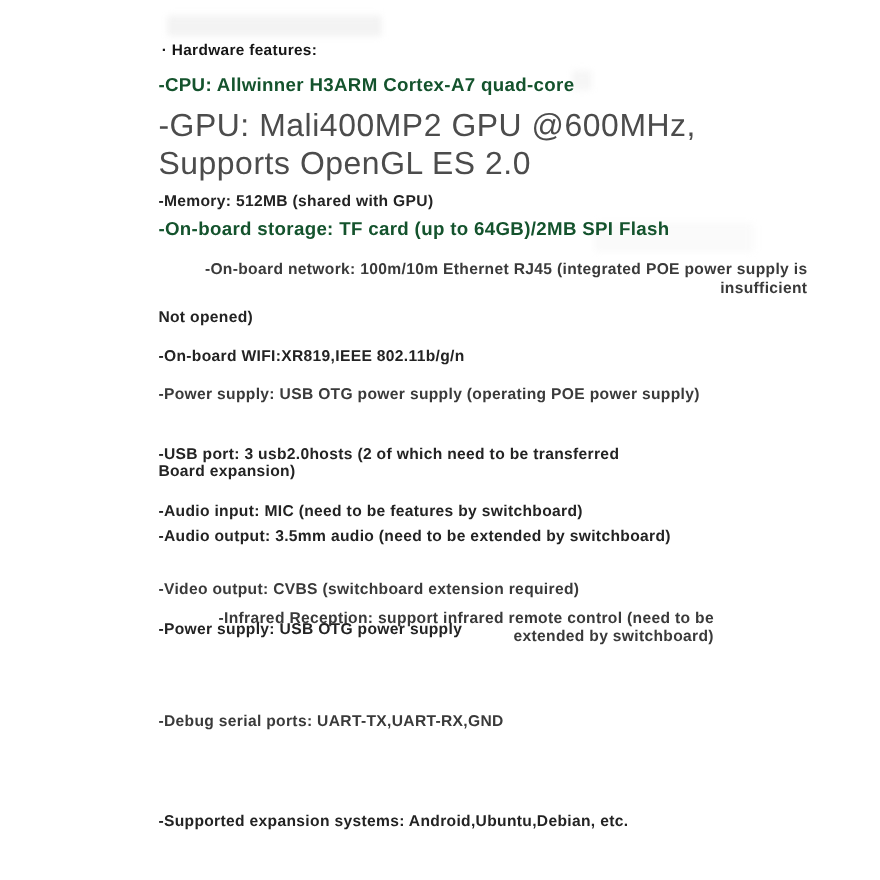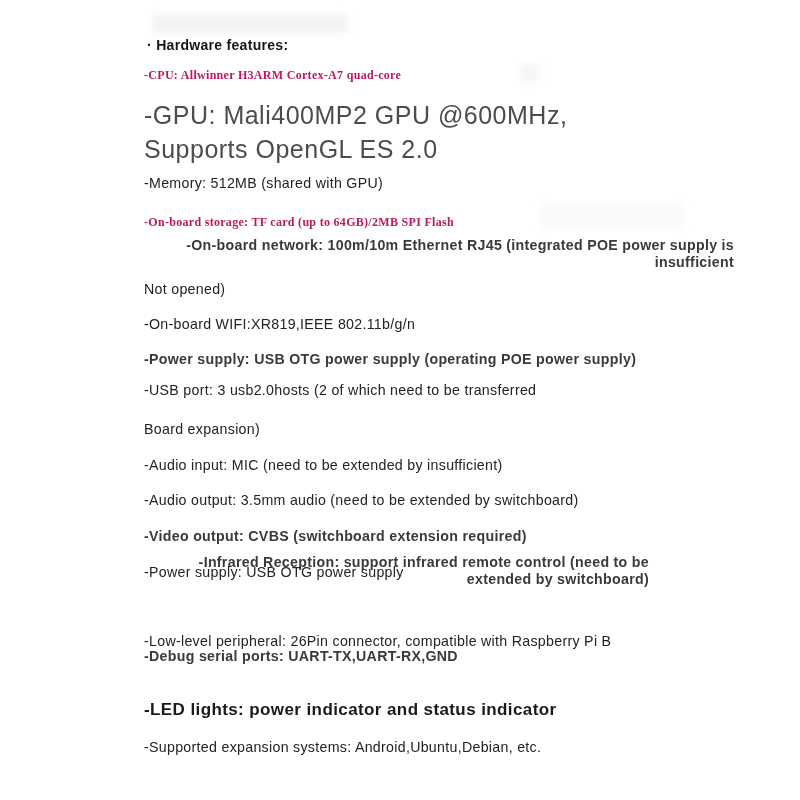--- a/index.html
+++ b/index.html
@@ -24,38 +24,37 @@
     white-space: normal;
   }
   
   .v-title {
     left: 107px;
     font-size: 14px;
     font-weight: 700;
     color: #161616;
   }
   .v-bold15 {
-    font-size: 12px;
+    font-size: 17px;
     font-weight: 700;
-    color: #be185d;
-    font-family: Liberation Serif, serif;
+    color: #14532d;
   }
   .v-bold14 {
     font-size: 14.2px;
-    font-weight: 400;
+    font-weight: 700;
     color: #232323;
   }
   .v-semibold {
     font-size: 14.2px;
     font-weight: 600;
     color: #3a3a3a;
     text-align: right;
   }
   .v-large {
-    font-size: 25px;
+    font-size: 29px;
     font-weight: 400;
     color: #4c4c4c;
     letter-spacing: 0.5px;
     line-height: 34px;
     max-width: 520px;
   }
   .v-led {
     font-size: 17px;
     font-weight: 700;
     color: #1a1a1a;
@@ -73,29 +72,29 @@
   }
   #artifact-1 { left: 112px; top: 14px;  width: 195px; height: 19px; }
   #artifact-2 { left: 480px; top: 64px;  width: 18px;  height: 18px; background:#f6f6f6; }
   #artifact-3 { left: 500px; top: 203px; width: 145px; height: 26px; background:#fafafa; }
 
   
   #title        { top: 37px; }
   #line-cpu     { top: 68px; }
   #line-gpu     { top: 98px; }
   #line-memory  { top: 175px; }
-  #line-storage { top: 215px; }
+  #line-storage { top: 199px; }
   #line-network { top: 237px; }
   #line-notopened { top: 281px; }
   #line-wifi    { top: 316px; }
   #line-powerpoe { top: 351px; }
-  #line-usb     { top: 382px; }
+  #line-usb     { top: 405px; }
   #line-board   { top: 421px; }
   #line-audioin { top: 457px; }
-  #line-audioout { top: 492px; }
+  #line-audioout { top: 480px; }
   #line-video   { top: 528px; }
   #line-infrared { top: 554px; }
   #line-powerotg { top: 564px; }
   #line-lowlevel { top: 633px; }
   #line-debug   { top: 648px; }
   #line-led     { top: 700px; }
   #line-os      { top: 739px; }
 </style>
 </head>
 <body>
@@ -121,31 +120,29 @@
   <div id="line-notopened" class="line v-bold14">Not opened)</div>
 
   <div id="line-wifi" class="line v-bold14">-On-board WIFI:XR819,IEEE 802.11b/g/n</div>
 
   <div id="line-powerpoe" class="line v-semibold">-Power supply: USB OTG power supply (operating POE power supply)</div>
 
   <div id="line-usb" class="line v-bold14">-USB port: 3 usb2.0hosts (2 of which need to be transferred</div>
 
   <div id="line-board" class="line v-bold14">Board expansion)</div>
 
-  <div id="line-audioin" class="line v-bold14">-Audio input: MIC (need to be extended by insufficient)</div>
+  <div id="line-audioin" class="line v-bold14">-Audio input: MIC (need to be features by switchboard)</div>
 
   <div id="line-audioout" class="line v-bold14">-Audio output: 3.5mm audio (need to be extended by switchboard)</div>
 
   <div id="line-infrared" class="line v-semibold w-infrared">-Infrared Reception: support infrared remote control (need to be extended by switchboard)</div>
 
   <div id="line-video" class="line v-semibold">-Video output: CVBS (switchboard extension required)</div>
 
   <div id="line-powerotg" class="line v-bold14">-Power supply: USB OTG power supply</div>
 
-  <div id="line-lowlevel" class="line v-bold14">-Low-level peripheral: 26Pin connector, compatible with Raspberry Pi B</div>
 
   <div id="line-debug" class="line v-semibold">-Debug serial ports: UART-TX,UART-RX,GND</div>
 
-  <div id="line-led" class="line v-led">-LED lights: power indicator and status indicator</div>
 
   <div id="line-os" class="line v-bold14">-Supported expansion systems: Android,Ubuntu,Debian, etc.</div>
 
 </div>
 
 </body></html>

